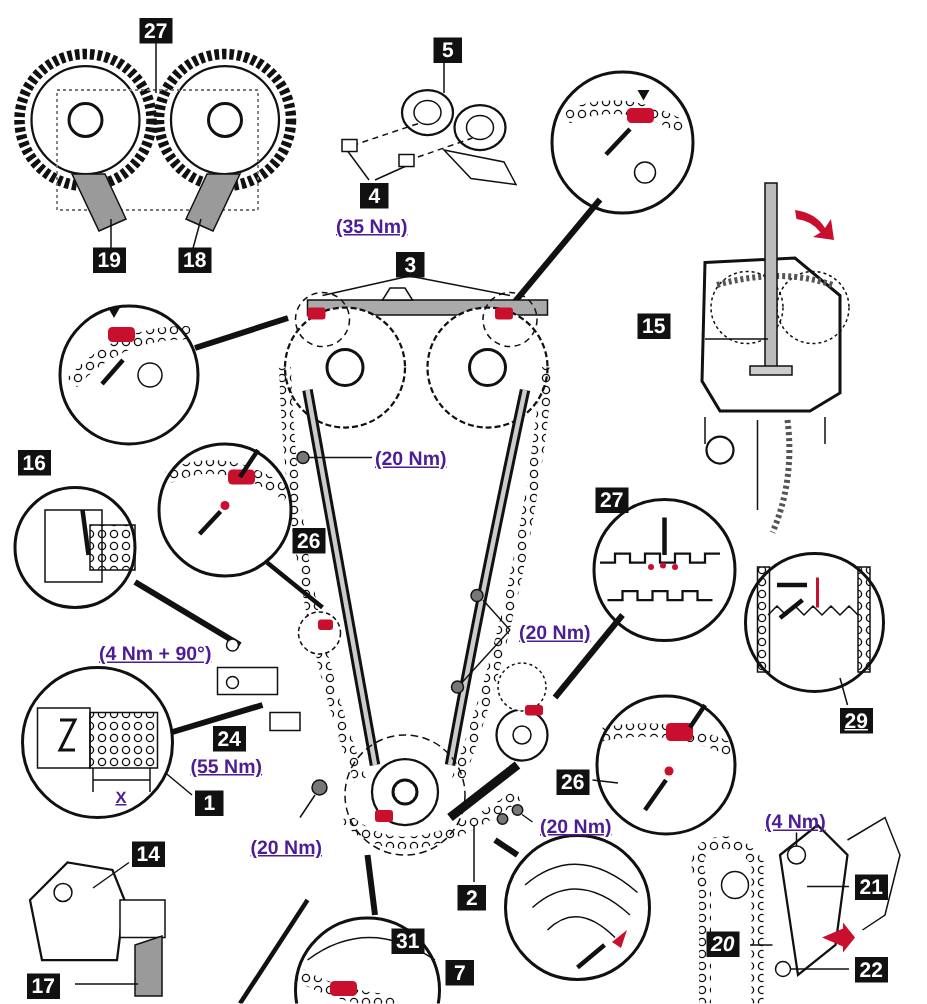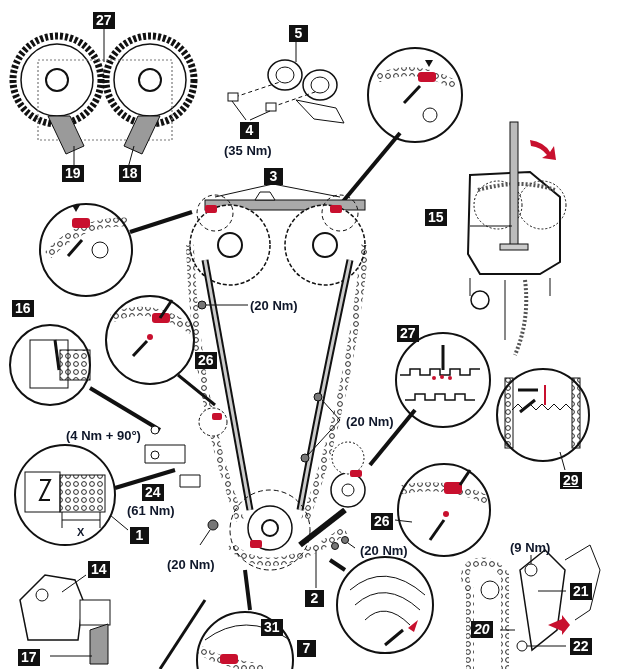--- a/index.html
+++ b/index.html
@@ -1,19 +1,19 @@
 <!DOCTYPE html>
 <html><head>
 <meta charset="utf-8">
 <style>
   html,body{margin:0;padding:0;background:#ffffff;}
   body{width:618px;height:669px;position:relative;overflow:hidden;font-family:"Liberation Sans",sans-serif;}
   #art{position:absolute;left:0;top:0;width:618px;height:669px;}
   .lbl{position:absolute;background:#111111;color:#ffffff;font-weight:bold;font-size:14px;line-height:17px;height:17px;padding:0 3px;min-width:13px;text-align:center;}
-  .tq{position:absolute;color:#0f172a;font-weight:bold;font-size:13px;line-height:15px;white-space:nowrap;}
+  .tq{position:absolute;color:#4c1d95;font-weight:bold;font-size:13px;line-height:15px;white-space:nowrap;text-decoration:underline;}
 </style>
 </head>
 <body>
 
 <svg id="art" viewBox="0 0 618 669" xmlns="http://www.w3.org/2000/svg">
   <defs>
     <pattern id="chainPat" width="8" height="8" patternUnits="userSpaceOnUse">
       <circle cx="4" cy="4" r="2.4" fill="none" stroke="#111" stroke-width="0.9"></circle>
     </pattern>
   </defs>
@@ -255,18 +255,18 @@
 <div class="lbl" style="left:261px;top:619px;">31</div>
 <div class="lbl" style="left:305px;top:590px;">2</div>
 <div class="lbl" style="left:297px;top:640px;">7</div>
 <div class="lbl" style="left:570px;top:583px;">21</div>
 <div class="lbl" style="left:471px;top:621px;font-style:italic;">20</div>
 <div class="lbl" style="left:570px;top:638px;">22</div>
 
 <div class="tq" style="left:224px;top:143px;">(35 Nm)</div>
 <div class="tq" style="left:250px;top:298px;">(20 Nm)</div>
 <div class="tq" style="left:66px;top:428px;">(4 Nm + 90°)</div>
-<div class="tq" style="left:127px;top:503px;">(61 Nm)</div>
+<div class="tq" style="left:127px;top:503px;">(55 Nm)</div>
 <div class="tq" style="left:346px;top:414px;">(20 Nm)</div>
 <div class="tq" style="left:167px;top:557px;">(20 Nm)</div>
 <div class="tq" style="left:360px;top:543px;">(20 Nm)</div>
-<div class="tq" style="left:510px;top:540px;">(9 Nm)</div>
+<div class="tq" style="left:510px;top:540px;">(4 Nm)</div>
 <div class="tq" style="left:77px;top:525px;font-size:11px;">X</div>
 
 </body></html>

